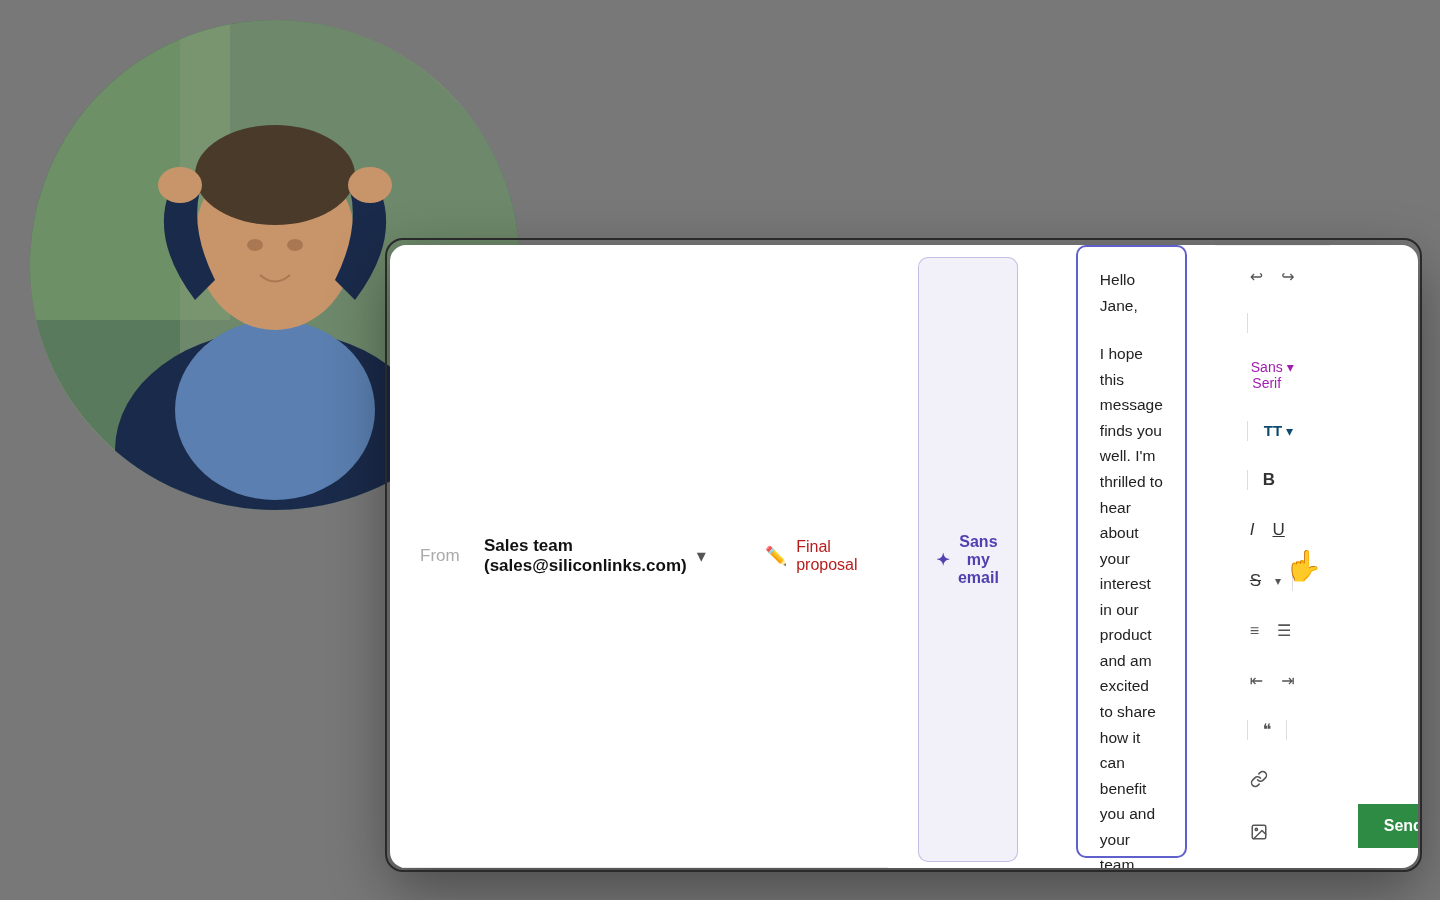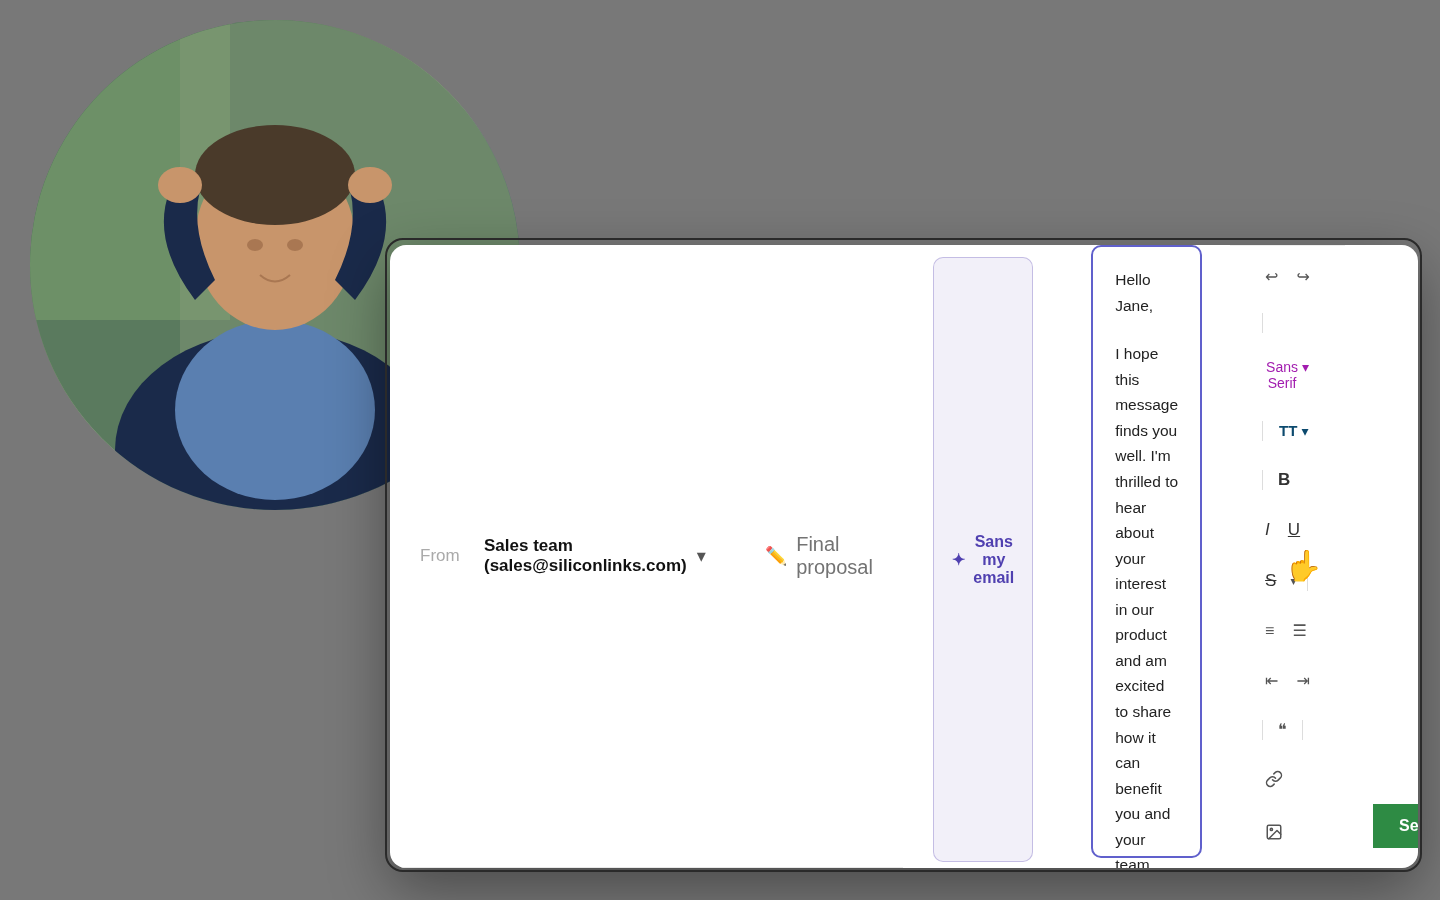--- a/index.html
+++ b/index.html
@@ -69,21 +69,21 @@
     <span style="color:#aaa;font-size:17px;font-weight:400;min-width:48px;">From</span>
     <div style="display:flex;align-items:center;gap:10px;cursor:pointer;">
       <span style="font-size:17px;font-weight:700;color:#111;">Sales team (sales@siliconlinks.com)</span>
       <span style="font-size:18px;color:#555;">▾</span>
     </div>
   </div>
 
 
   <div style="display:flex;align-items:center;padding:14px 30px;border-bottom:1px solid #e8e8e8;gap:8px;">
     <span style="font-size:18px;">✏️</span>
-    <span style="font-size:20px;color:#737373;">Final proposal</span>
+    <span style="font-size:16px;color:#b91c1c;">Final proposal</span>
   </div>
 
   <div style="display:flex;justify-content:flex-end;padding:12px 30px 6px;">
     <button style="display:flex;align-items:center;gap:8px;background:rgba(90,70,180,0.08);border:1.5px solid rgba(90,70,180,0.3);border-radius:10px;padding:10px 18px;cursor:pointer;color:#5040b0;font-size:16px;font-weight:600;font-family:inherit;">
       <span style="font-size:16px;color:#5040b0;">✦</span>
       <span>Sans my email</span>
     </button>
   </div>
 
   <div style="margin:0 28px 10px;border:2px solid #6060cc;border-radius:10px;padding:20px 22px;flex:1;">

